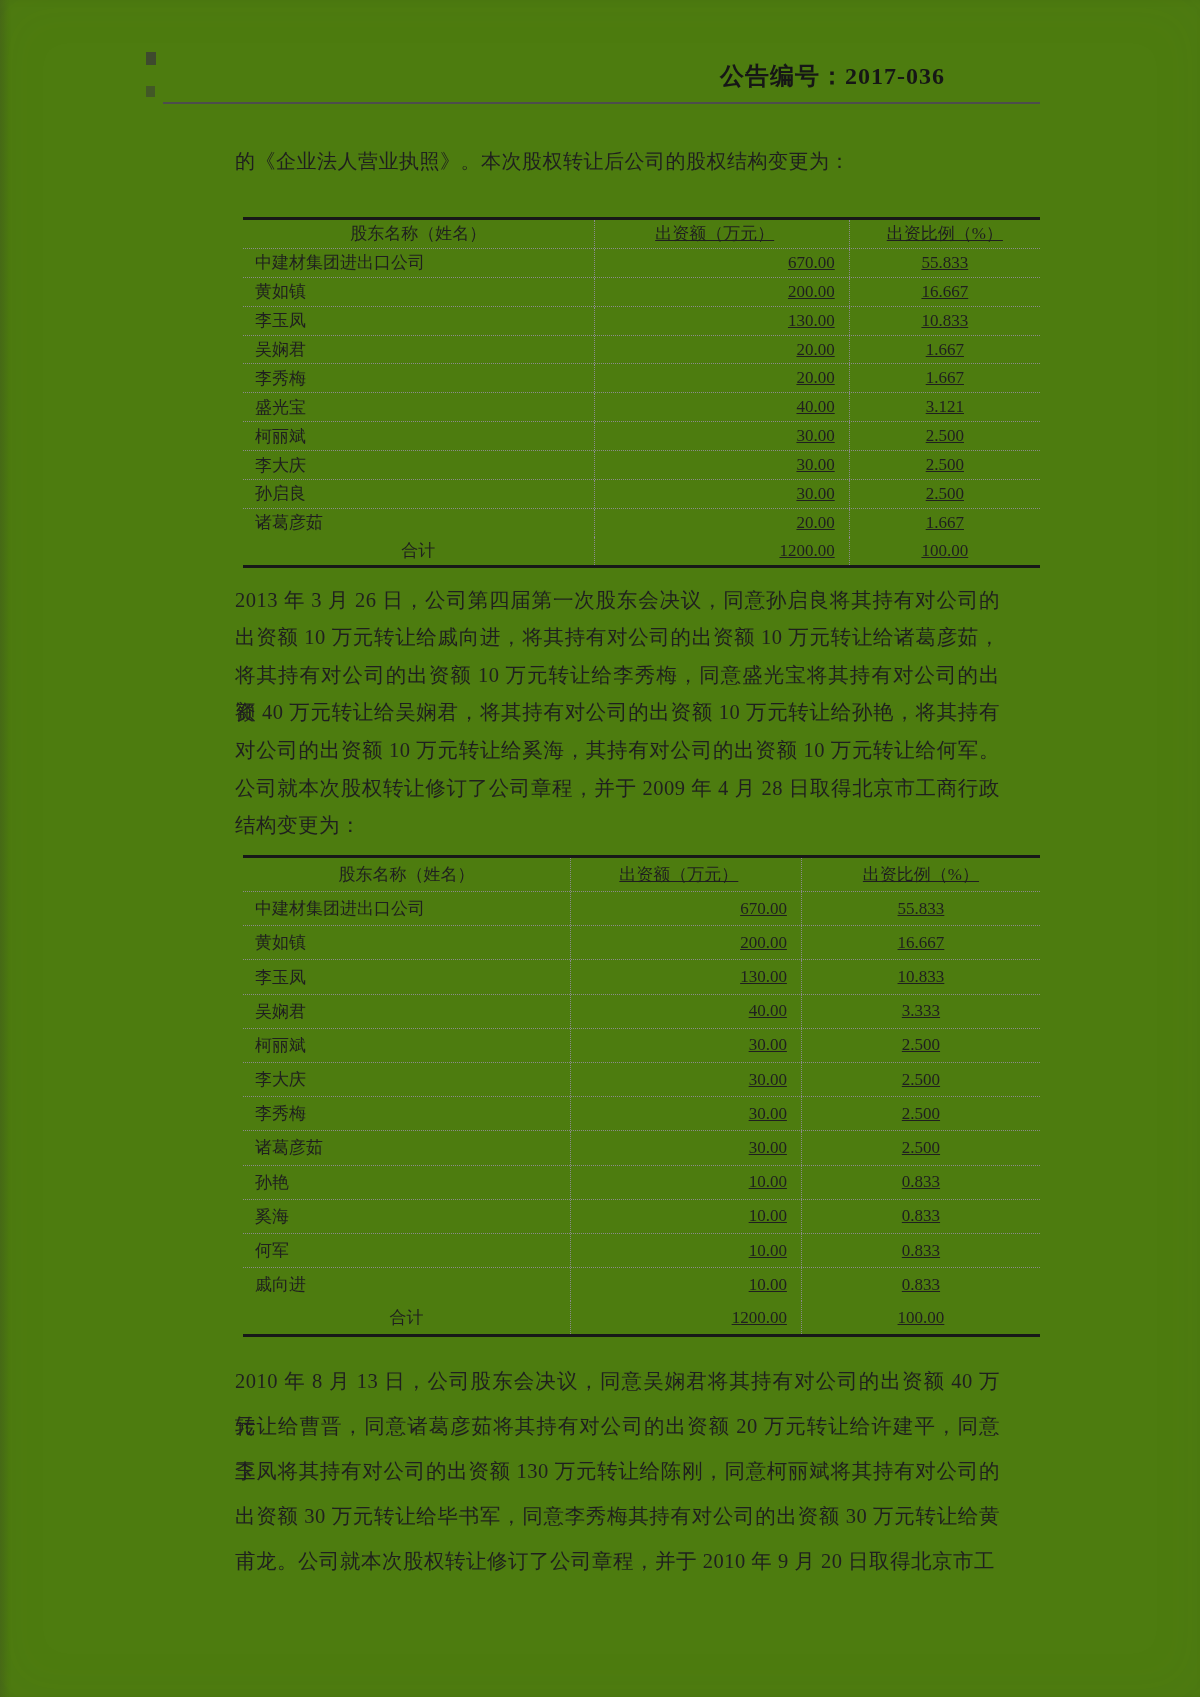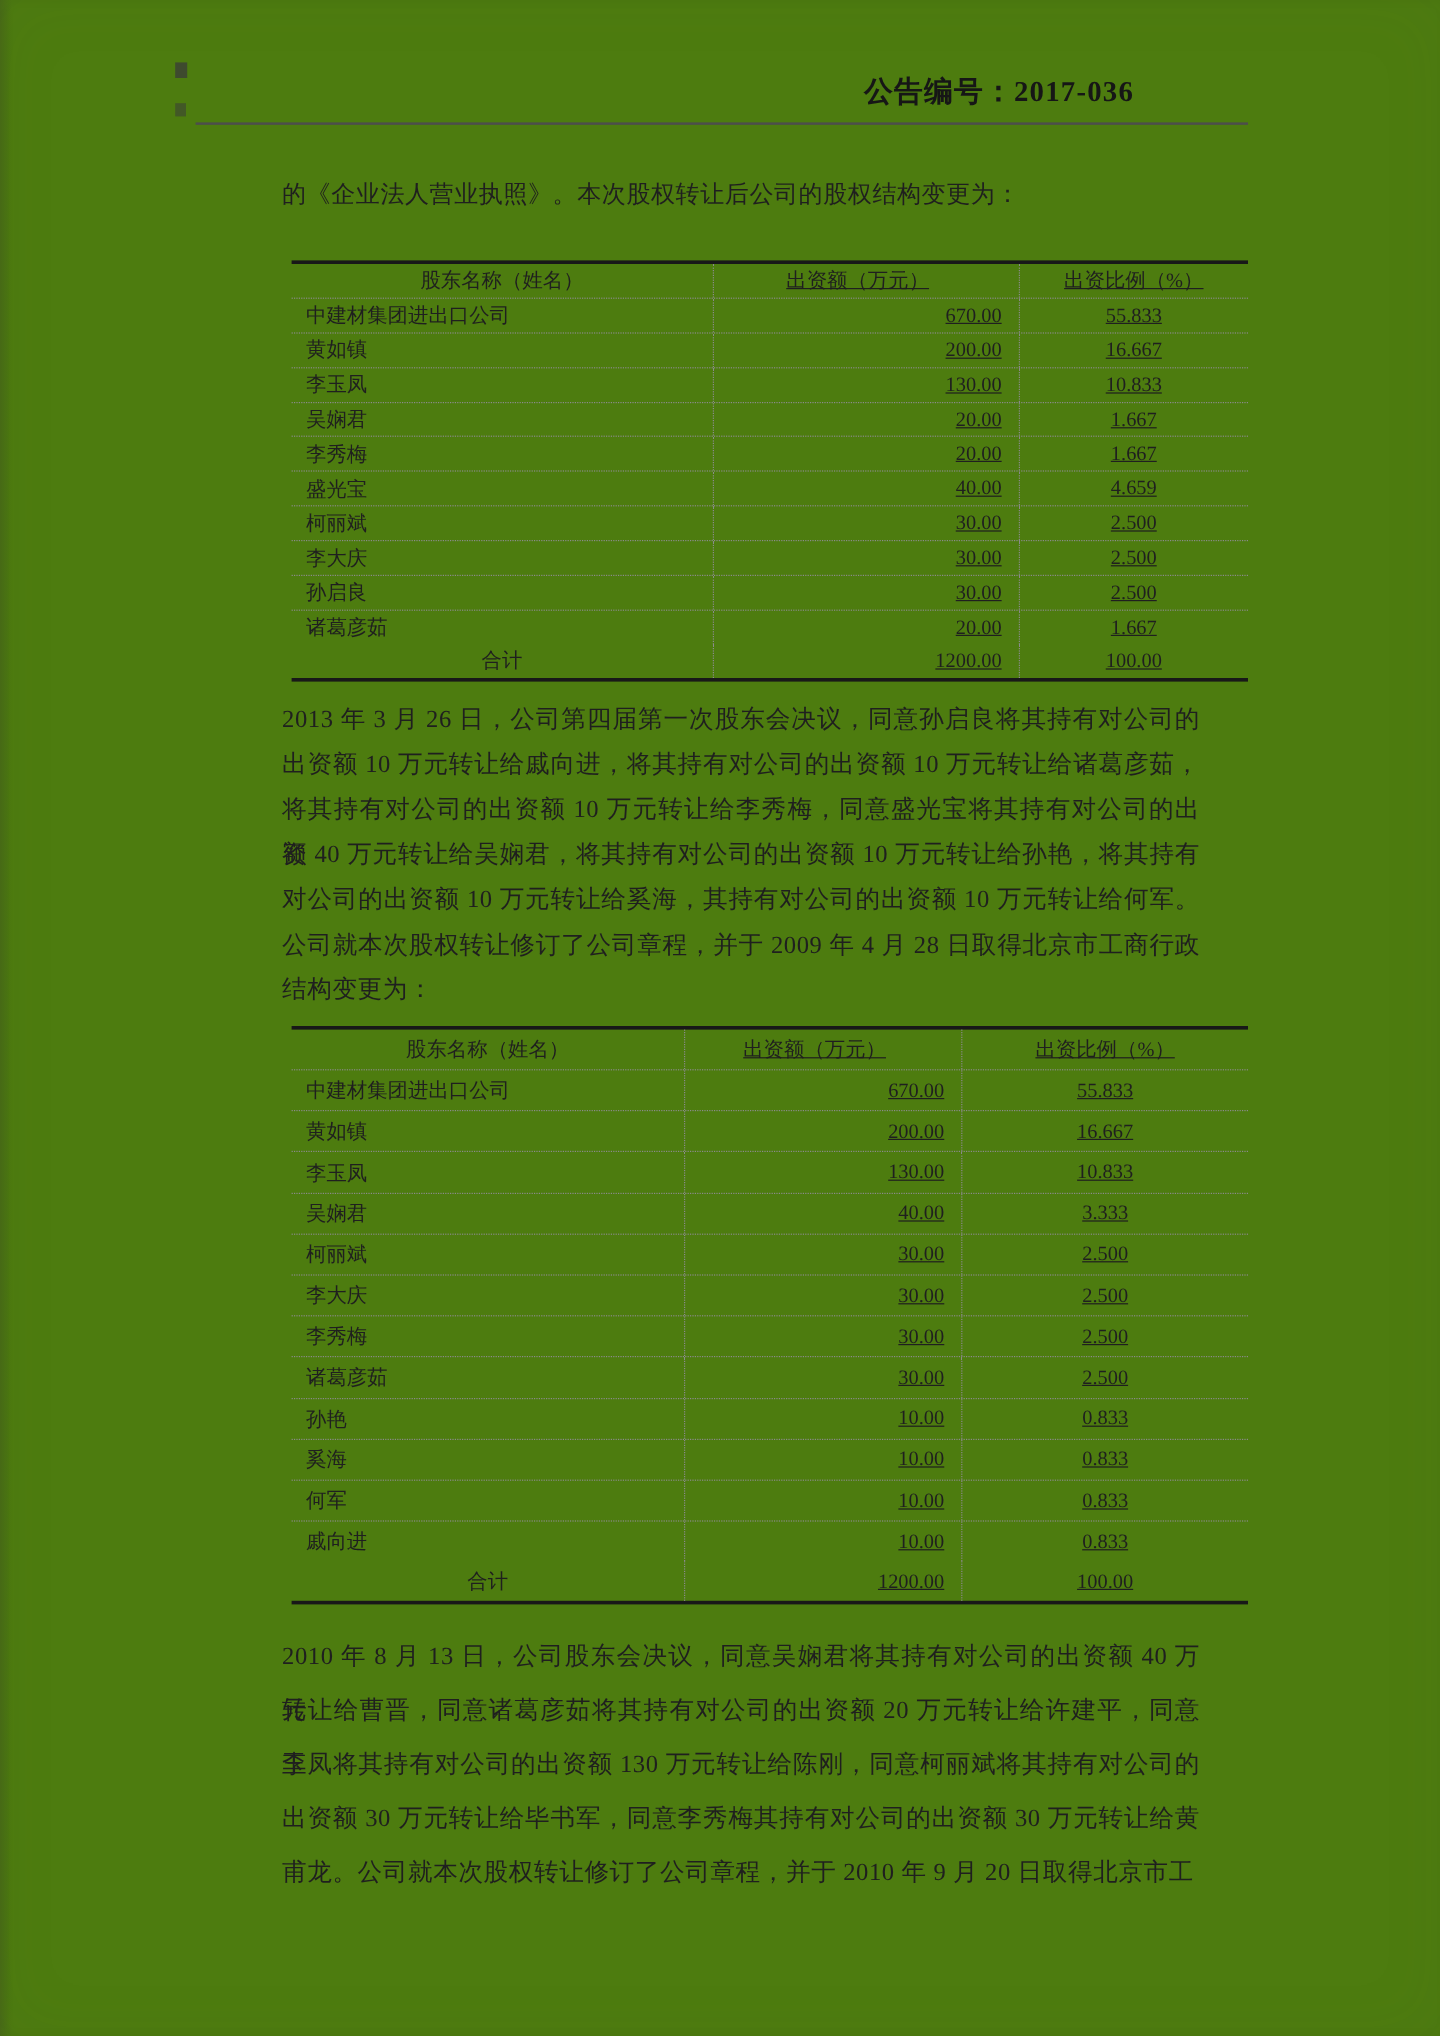--- a/index.html
+++ b/index.html
@@ -131,21 +131,21 @@
 
         <div class="tr">
           <div class="td c-name">李秀梅</div>
           <div class="td c-amount">20.00</div>
           <div class="td c-ratio">1.667</div>
         </div>
 
         <div class="tr">
           <div class="td c-name">盛光宝</div>
           <div class="td c-amount">40.00</div>
-          <div class="td c-ratio">4.659</div>
+          <div class="td c-ratio">3.121</div>
         </div>
 
         <div class="tr">
           <div class="td c-name">柯丽斌</div>
           <div class="td c-amount">30.00</div>
           <div class="td c-ratio">2.500</div>
         </div>
 
         <div class="tr">
           <div class="td c-name">李大庆</div>

